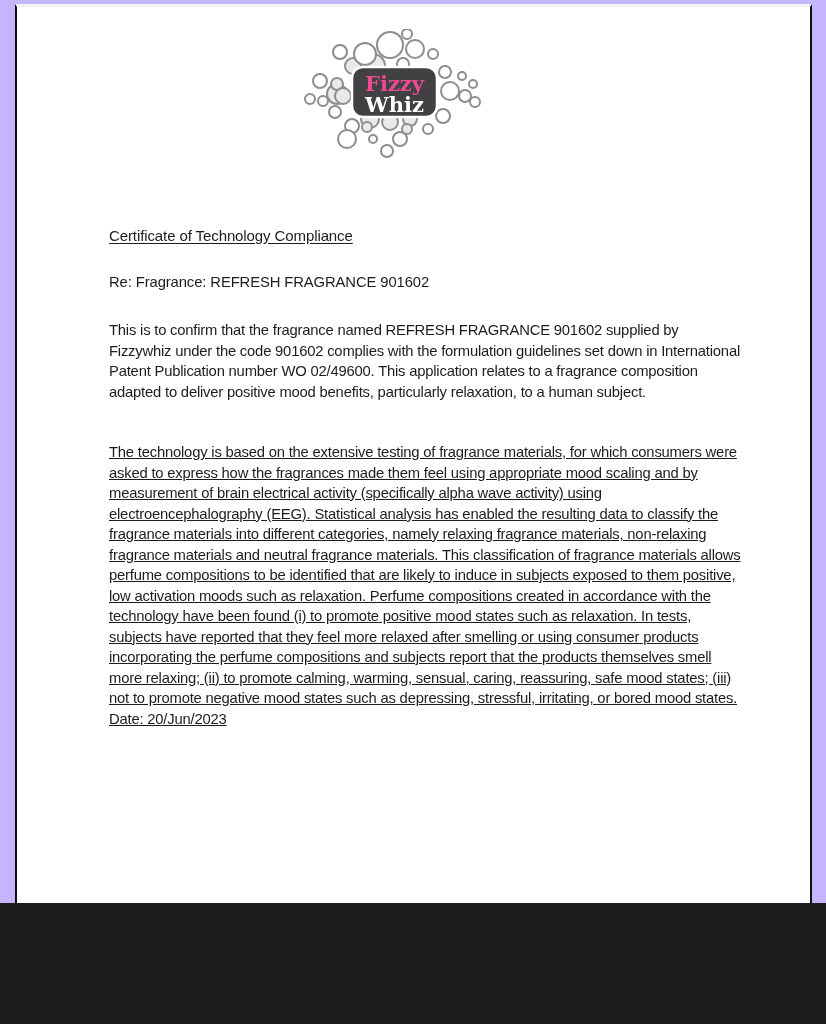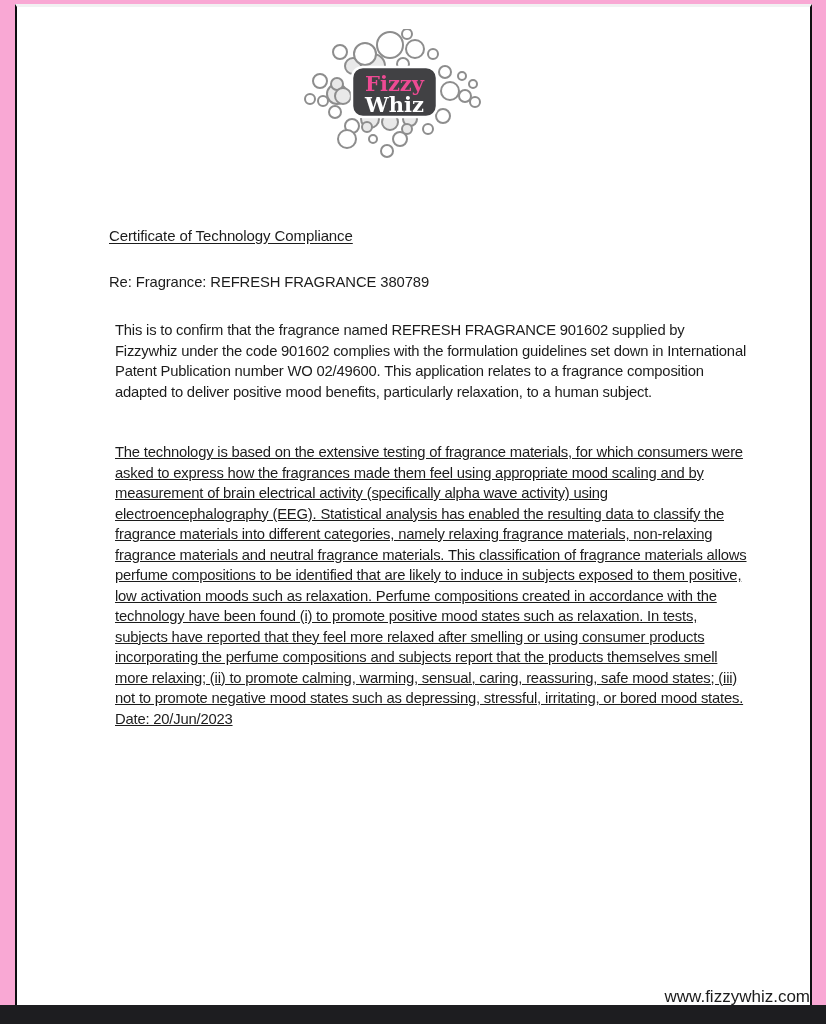--- a/index.html
+++ b/index.html
@@ -7,22 +7,22 @@
     padding: 0;
     background: #1d1d20;
     width: 826px;
     height: 1024px;
     overflow: hidden;
     font-family: "Liberation Sans", "DejaVu Sans", sans-serif;
   }
   .viewer {
     position: relative;
     width: 826px;
-    height: 1005px;
-    background: #f9a8d4;
+    height: 903px;
+    background: #c4b5fd;
   }
   .page {
     position: absolute;
     left: 15px;
     top: 4px;
     right: 14px;
     bottom: 0;
     background: #ffffff;
     border-left: 2px solid #0e0e11;
     border-right: 2px solid #0e0e11;
@@ -57,21 +57,20 @@
   }
   .body-text {
     position: absolute;
     left: 92px;
     width: 634px;
     font-size: 14.8px;
     line-height: 20.5px;
     color: #1c1c1c;
     letter-spacing: -0.2px;
     text-align: left;
-    margin-left: 6px;
   }
   .para-1 { top: 313px; }
   .para-2 { top: 435px; text-decoration: underline; }
   .footer-url {
     position: absolute;
     left: 0;
     top: 980px;
     width: 100%;
     text-align: right;
     font-size: 17px;
@@ -129,21 +128,21 @@
           <circle cx="142" cy="43" r="6"></circle>
         </g>
         <rect x="49" y="38" width="85" height="50" rx="11" fill="#414144" stroke="#ffffff" stroke-width="2.5"></rect>
         <text x="91.5" y="62" text-anchor="middle" class="logo-plaque-font" font-size="21" fill="#ee4a93">Fizzy</text>
         <text x="91.5" y="83" text-anchor="middle" class="logo-plaque-font" font-size="21" fill="#ffffff">Whiz</text>
       </svg>
     </div>
 
     <div class="doc-title">Certificate of Technology Compliance</div>
 
-    <div class="ref-line">Re: Fragrance: REFRESH FRAGRANCE 380789</div>
+    <div class="ref-line">Re: Fragrance: REFRESH FRAGRANCE 901602</div>
 
     <div class="body-text para-1">This is to confirm that the fragrance named REFRESH FRAGRANCE 901602 supplied by Fizzywhiz under the code 901602 complies with the formulation guidelines set down in International Patent Publication number WO 02/49600. This application relates to a fragrance composition adapted to deliver positive mood benefits, particularly relaxation, to a human subject.</div>
 
     <div class="body-text para-2">The technology is based on the extensive testing of fragrance materials, for which consumers were asked to express how the fragrances made them feel using appropriate mood scaling and by measurement of brain electrical activity (specifically alpha wave activity) using electroencephalography (EEG). Statistical analysis has enabled the resulting data to classify the fragrance materials into different categories, namely relaxing fragrance materials, non-relaxing fragrance materials and neutral fragrance materials. This classification of fragrance materials allows perfume compositions to be identified that are likely to induce in subjects exposed to them positive, low activation moods such as relaxation. Perfume compositions created in accordance with the technology have been found (i) to promote positive mood states such as relaxation. In tests, subjects have reported that they feel more relaxed after smelling or using consumer products incorporating the perfume compositions and subjects report that the products themselves smell more relaxing; (ii) to promote calming, warming, sensual, caring, reassuring, safe mood states; (iii) not to promote negative mood states such as depressing, stressful, irritating, or bored mood states. Date: 20/Jun/2023</div>
 
     <div class="footer-url">www.fizzywhiz.com</div>
 
   </div>
 </div>
 

